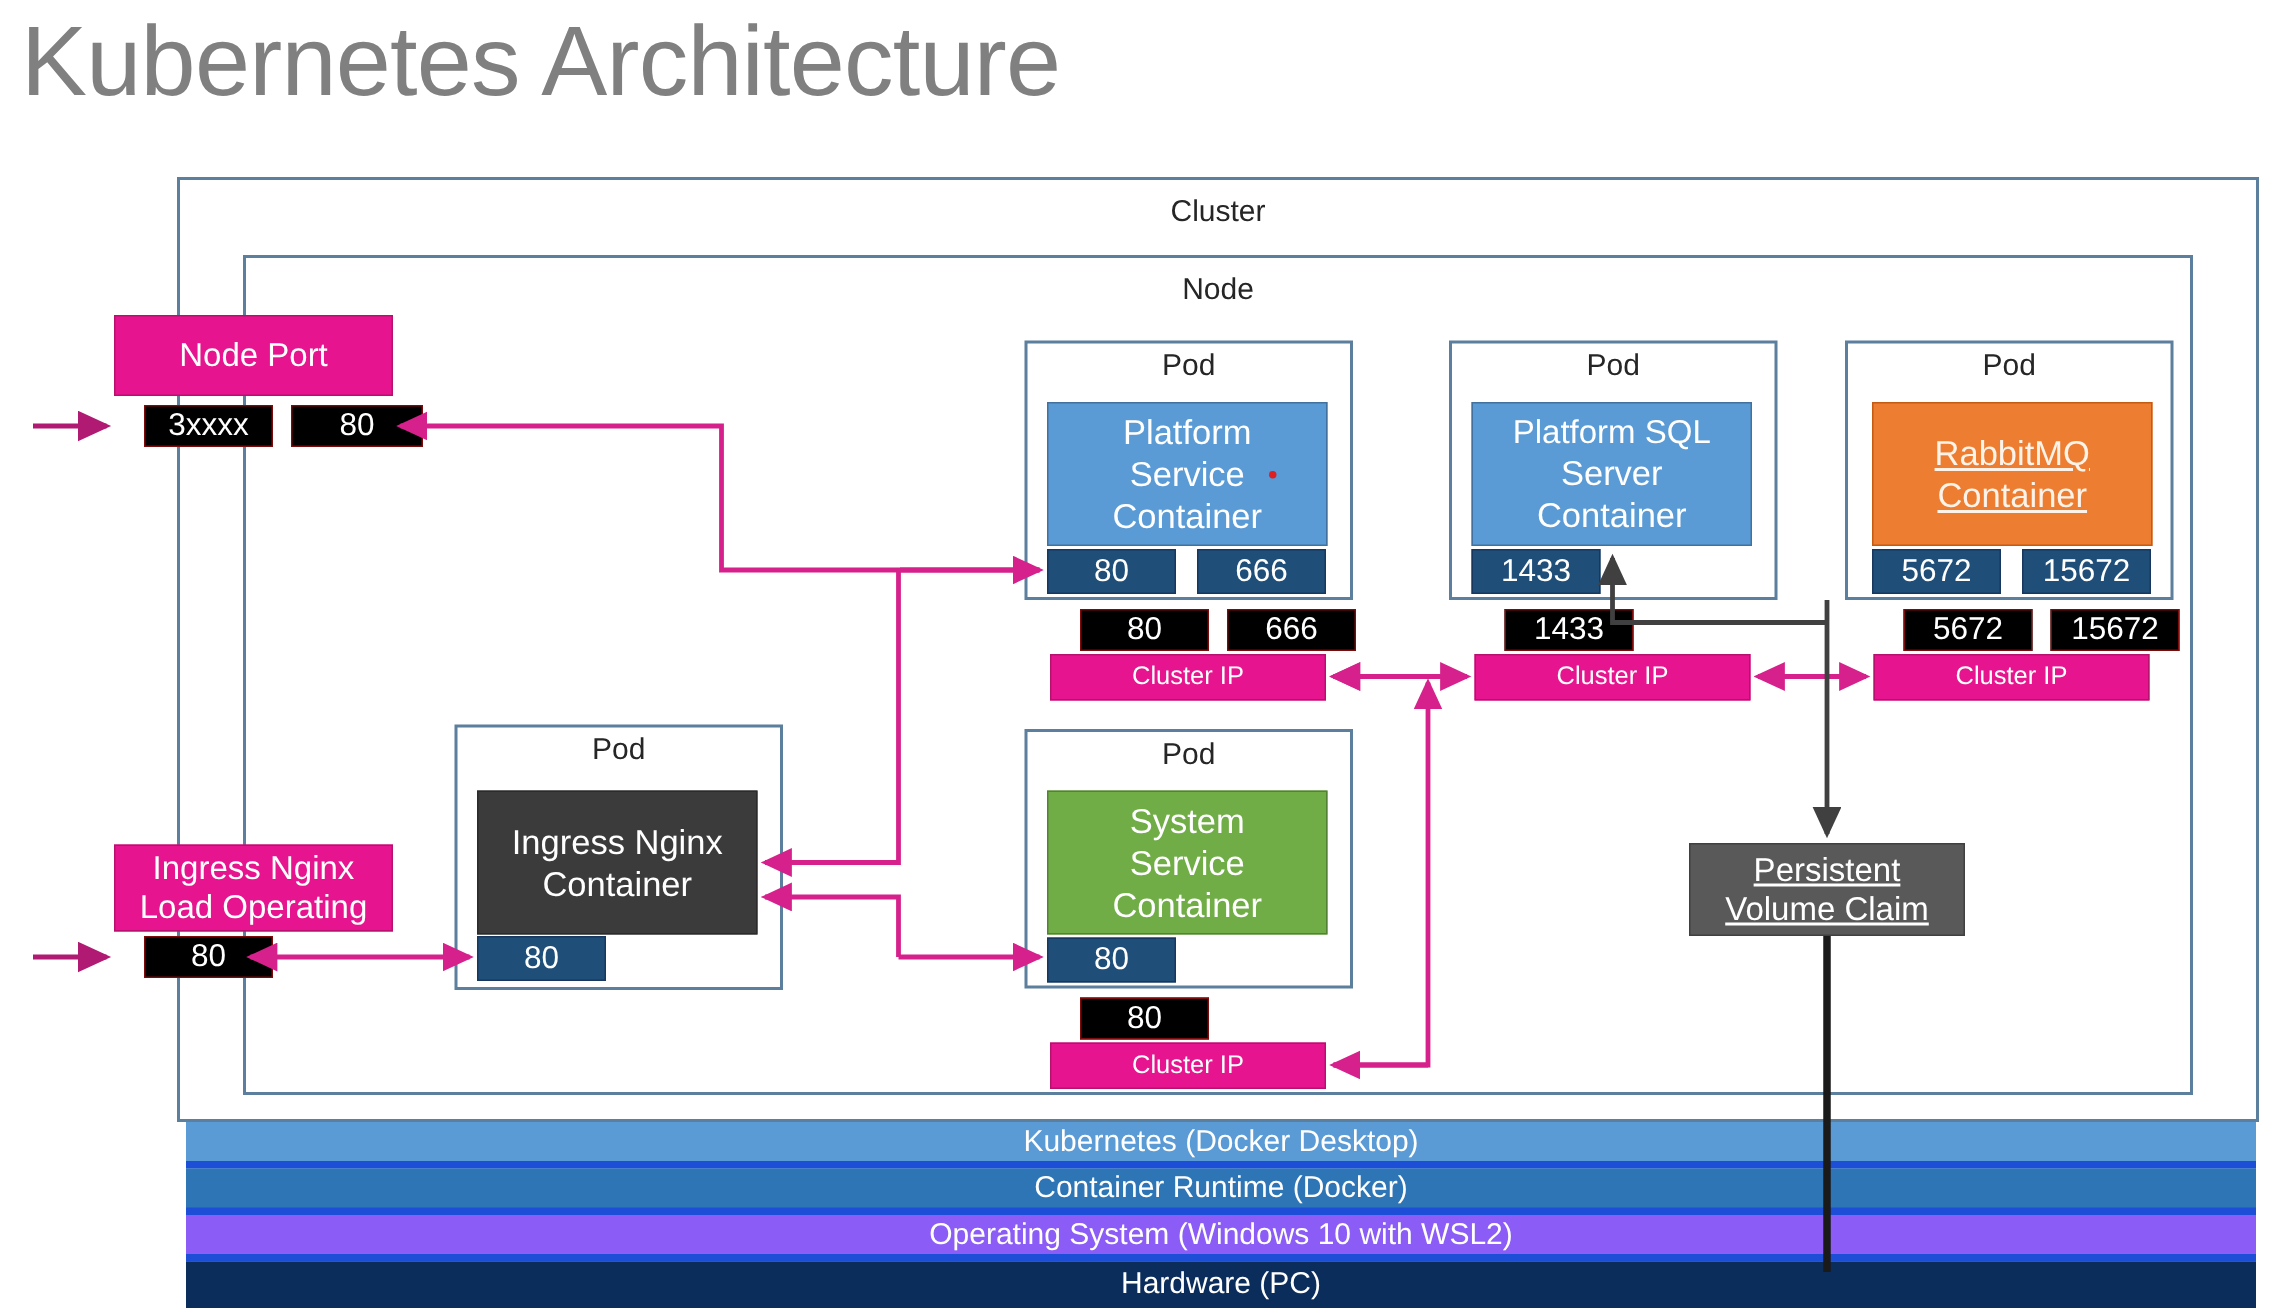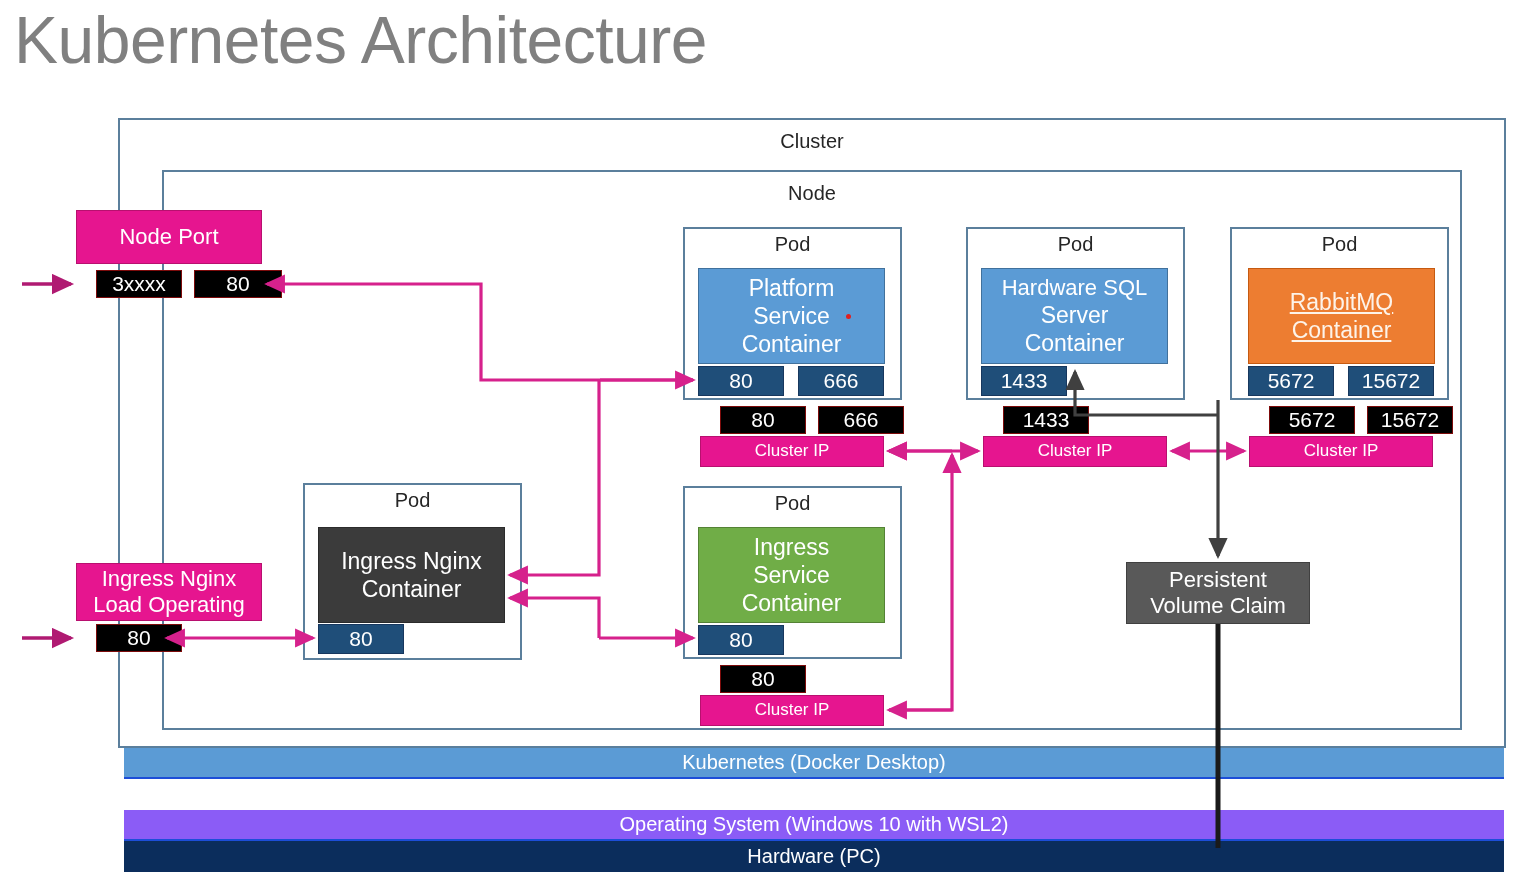--- a/index.html
+++ b/index.html
@@ -71,28 +71,28 @@
     background: #e6158f; border: 1px solid #b8106f;
     color: #ffffff; font-size: 22px;
   }
   .svc-small { font-size: 17px; }
 
   
   #pvc {
     display: flex; align-items: center; justify-content: center;
     text-align: center; line-height: 1.2;
     background: #595959; border: 1px solid #404040;
-    color: #ffffff; font-size: 22px;
+    color: #ffffff; font-size: 22px; text-decoration: underline;
   }
 
   
   .stack-bar {
     display: flex; align-items: center; justify-content: center;
     color: #ffffff; font-size: 20px;
-    border-bottom: 2px solid #1d4ed8;
+    border-bottom: 5px solid #1d4ed8;
   }
 
   
   #arrows { left: 0; top: 0; width: 1516px; height: 872px; pointer-events: none; }
   .pk { stroke: #d6218c; stroke-width: 3.2; fill: none; }
   .pk-dark { stroke: #b01a72; stroke-width: 3.4; fill: none; }
   .gy { stroke: #404040; stroke-width: 3.2; fill: none; }
   .gy-thick { stroke: #1a1a1a; stroke-width: 5; fill: none; }
 
   
@@ -138,21 +138,21 @@
   <div class="abs port port-blue" style="left:698px; top:366px; width:86px; height:30px;">80</div>
   <div class="abs port port-blue" style="left:798px; top:366px; width:86px; height:30px;">666</div>
   <div class="abs port port-red" style="left:700px; top:406px; width:86px; height:28px;">80</div>
   <div class="abs port port-red" style="left:798px; top:406px; width:86px; height:28px;">666</div>
   <div class="abs svc svc-small" style="left:700px; top:436px; width:184px; height:31px;">Cluster IP</div>
 
   <div class="abs pod" style="left:966px; top:227px; width:219px; height:173px;">
     <div class="pod-label">Pod</div>
   </div>
   <div class="abs container-box c-blue" style="left:981px; top:268px; width:187px; height:96px; flex-direction:column;">
-    <span style="font-size:22px;">Hardware SQL</span>
+    <span style="font-size:22px;">Platform SQL</span>
     <span>Server</span>
     <span>Container</span>
   </div>
   <div class="abs port port-blue" style="left:981px; top:366px; width:86px; height:30px;">1433</div>
   <div class="abs port port-red" style="left:983px; top:406px; width:86px; height:28px;">1433</div>
   <div class="abs svc svc-small" style="left:983px; top:436px; width:184px; height:31px;">Cluster IP</div>
 
   <div class="abs pod" style="left:1230px; top:227px; width:219px; height:173px;">
     <div class="pod-label">Pod</div>
   </div>
@@ -172,34 +172,35 @@
   <div class="abs container-box c-dark" style="left:318px; top:527px; width:187px; height:96px; flex-direction:column;">
     <span>Ingress Nginx</span>
     <span>Container</span>
   </div>
   <div class="abs port port-blue" style="left:318px; top:624px; width:86px; height:30px;">80</div>
 
   <div class="abs pod" style="left:683px; top:486px; width:219px; height:173px;">
     <div class="pod-label">Pod</div>
   </div>
   <div class="abs container-box c-green" style="left:698px; top:527px; width:187px; height:96px; flex-direction:column;">
-    <span>Ingress</span>
+    <span>System</span>
     <span>Service</span>
     <span>Container</span>
   </div>
   <div class="abs port port-blue" style="left:698px; top:625px; width:86px; height:30px;">80</div>
   <div class="abs port port-red" style="left:700px; top:665px; width:86px; height:28px;">80</div>
   <div class="abs svc svc-small" style="left:700px; top:695px; width:184px; height:31px;">Cluster IP</div>
 
   <div class="abs" id="pvc" style="left:1126px; top:562px; width:184px; height:62px; flex-direction:column;">
     <span>Persistent</span>
     <span>Volume Claim</span>
   </div>
 
   <div class="abs stack-bar" style="left:124px; top:748px; width:1380px; height:31px; background:#5b9bd5;">Kubernetes (Docker Desktop)</div>
+  <div class="abs stack-bar" style="left:124px; top:779px; width:1380px; height:31px; background:#2e75b6;">Container Runtime (Docker)</div>
   <div class="abs stack-bar" style="left:124px; top:810px; width:1380px; height:31px; background:#8b5cf6;">Operating System (Windows 10 with WSL2)</div>
   <div class="abs stack-bar" style="left:124px; top:841px; width:1380px; height:31px; background:#0b2d5c; border-bottom:none;">Hardware (PC)</div>
 
   <svg id="arrows" class="abs" viewBox="0 0 1516 872" xmlns="http://www.w3.org/2000/svg">
     <defs>
       <marker id="ah-pk" markerWidth="7" markerHeight="7" refX="5.6" refY="3" orient="auto">
         <path d="M0,0 L6.5,3 L0,6 z" fill="#d6218c"></path>
       </marker>
       <marker id="ah-pk-start" markerWidth="7" markerHeight="7" refX="0.9" refY="3" orient="auto">
         <path d="M6.5,0 L0,3 L6.5,6 z" fill="#d6218c"></path>

